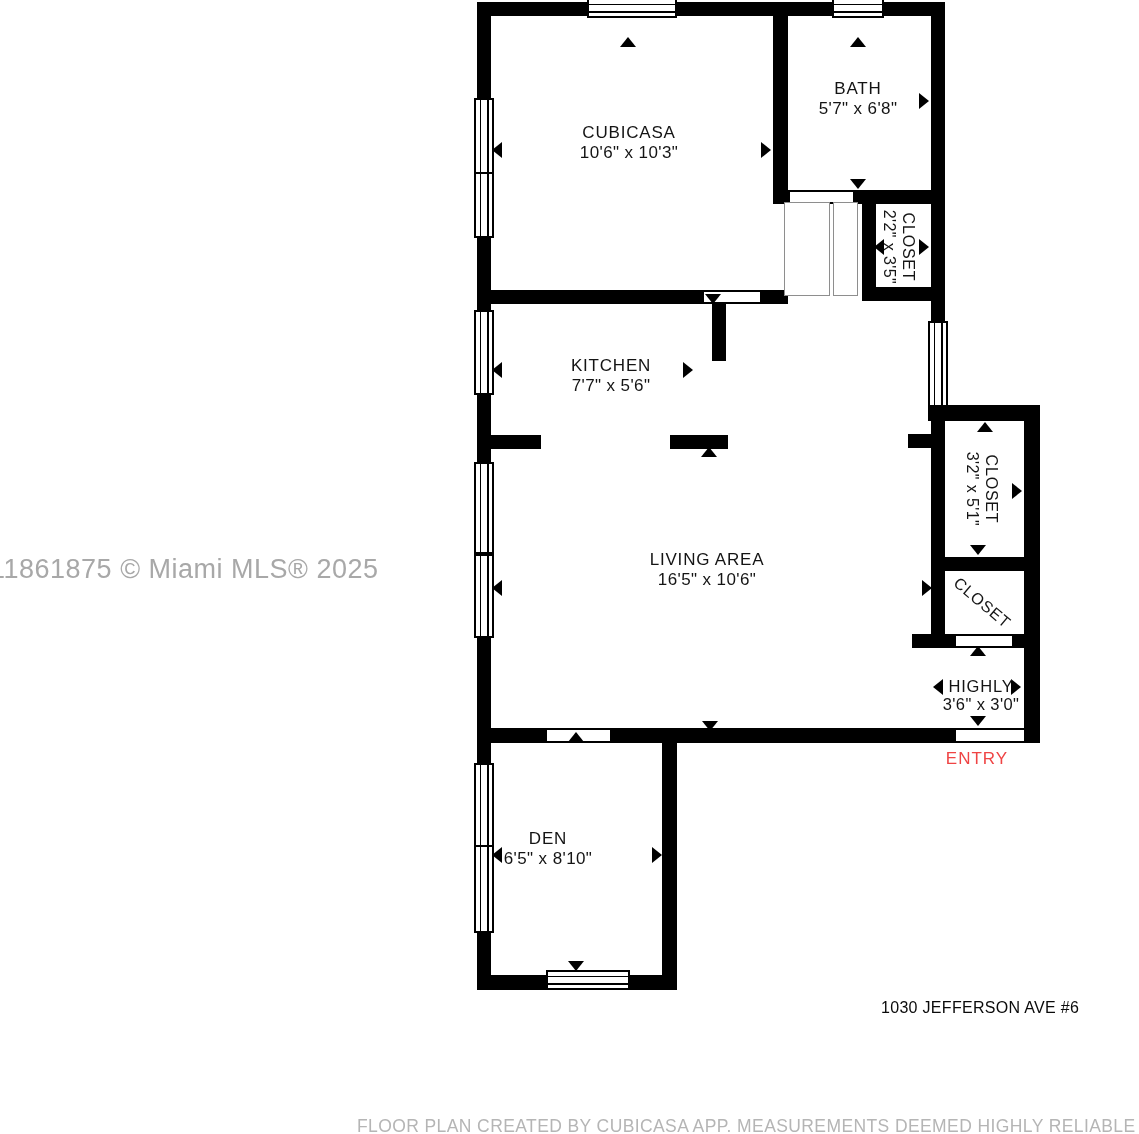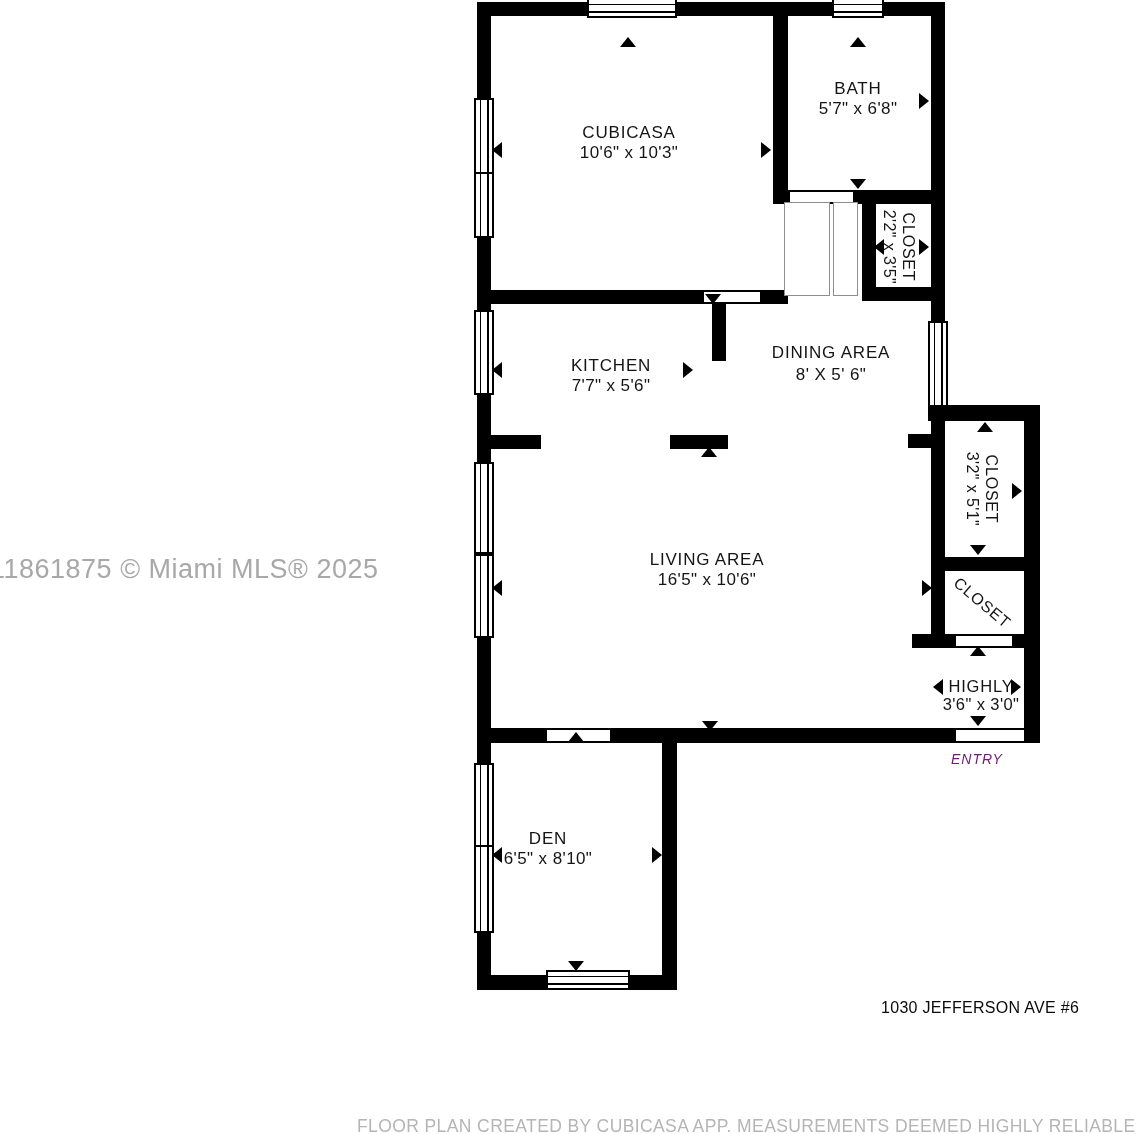--- a/index.html
+++ b/index.html
@@ -32,21 +32,21 @@
   .address{
     position:absolute;left:881px;top:999px;font-size:16px;color:#0a0a0a;
     letter-spacing:.3px;z-index:6;white-space:nowrap;
   }
   .disclaimer{
     position:absolute;left:357px;top:1116px;font-size:17.5px;color:#b5b5b5;
     letter-spacing:.4px;z-index:6;white-space:nowrap;
   }
   .entry-label{
     position:absolute;text-align:center;transform:translate(-50%,-50%);
-    left:977px;top:759px;font-size:14px;color:#701a75;letter-spacing:1px;z-index:5;font-style:italic;
+    left:977px;top:759px;font-size:17px;color:#ef4444;letter-spacing:1px;z-index:5;
   }
 </style>
 </head>
 <body>
 
 <div id="canvas">
 
   <div id="plan-geometry">
       <div class="wall" style="left: 477px; top: 2px; width: 468px; height: 14px;"></div>
       <div class="wall" style="left: 477px; top: 2px; width: 14px; height: 988px;"></div>
@@ -133,24 +133,20 @@
   <div class="room-label rot90" style="left:899px;top:247px;font-size:16px;line-height:19px;">
     <div class="rname">CLOSET</div>
     <div class="rdims">2'2" x 3'5"</div>
   </div>
 
   <div class="room-label" style="left:611px;top:376px;">
     <div class="rname">KITCHEN</div>
     <div class="rdims">7'7" x 5'6"</div>
   </div>
 
-  <div class="room-label" style="left:831px;top:364px;line-height:22px;">
-    <div class="rname">DINING AREA</div>
-    <div class="rdims">8' X 5' 6"</div>
-  </div>
 
   <div class="room-label rot90" style="left:982px;top:489px;font-size:16px;line-height:19px;">
     <div class="rname">CLOSET</div>
     <div class="rdims">3'2" x 5'1"</div>
   </div>
 
   <div class="room-label rot-diag" style="left:982px;top:603px;font-size:16px;">
     <div class="rname">CLOSET</div>
   </div>
 

